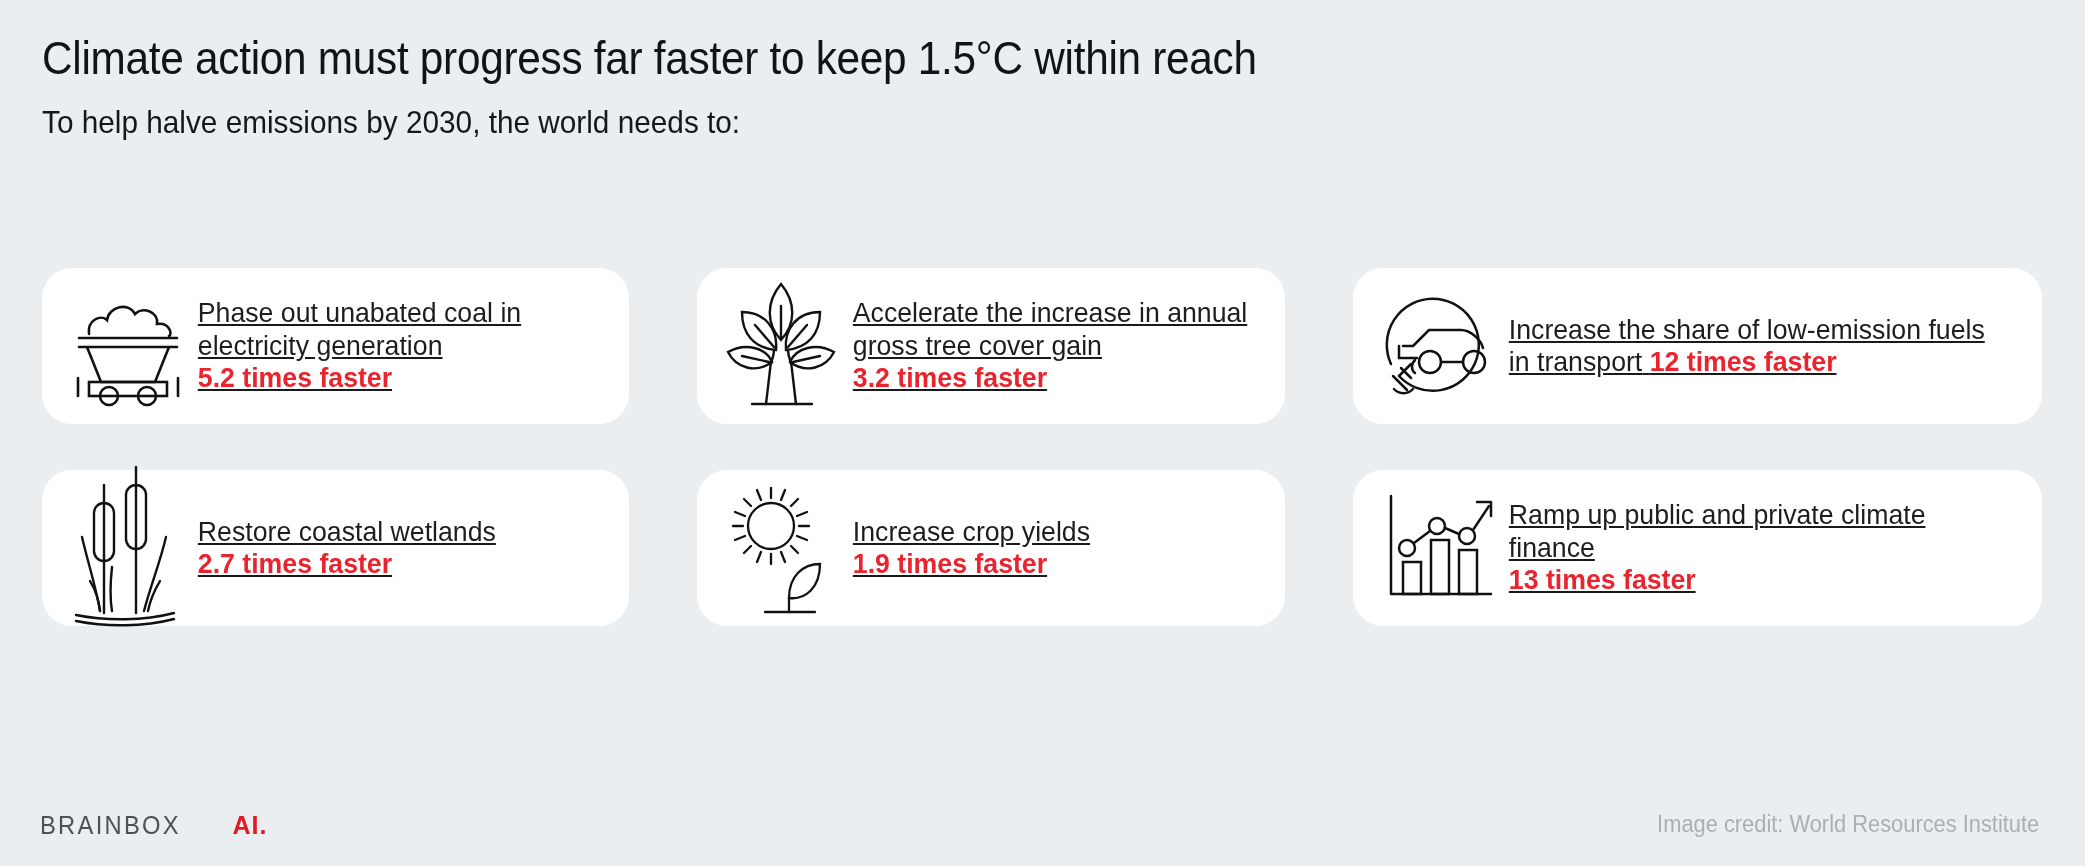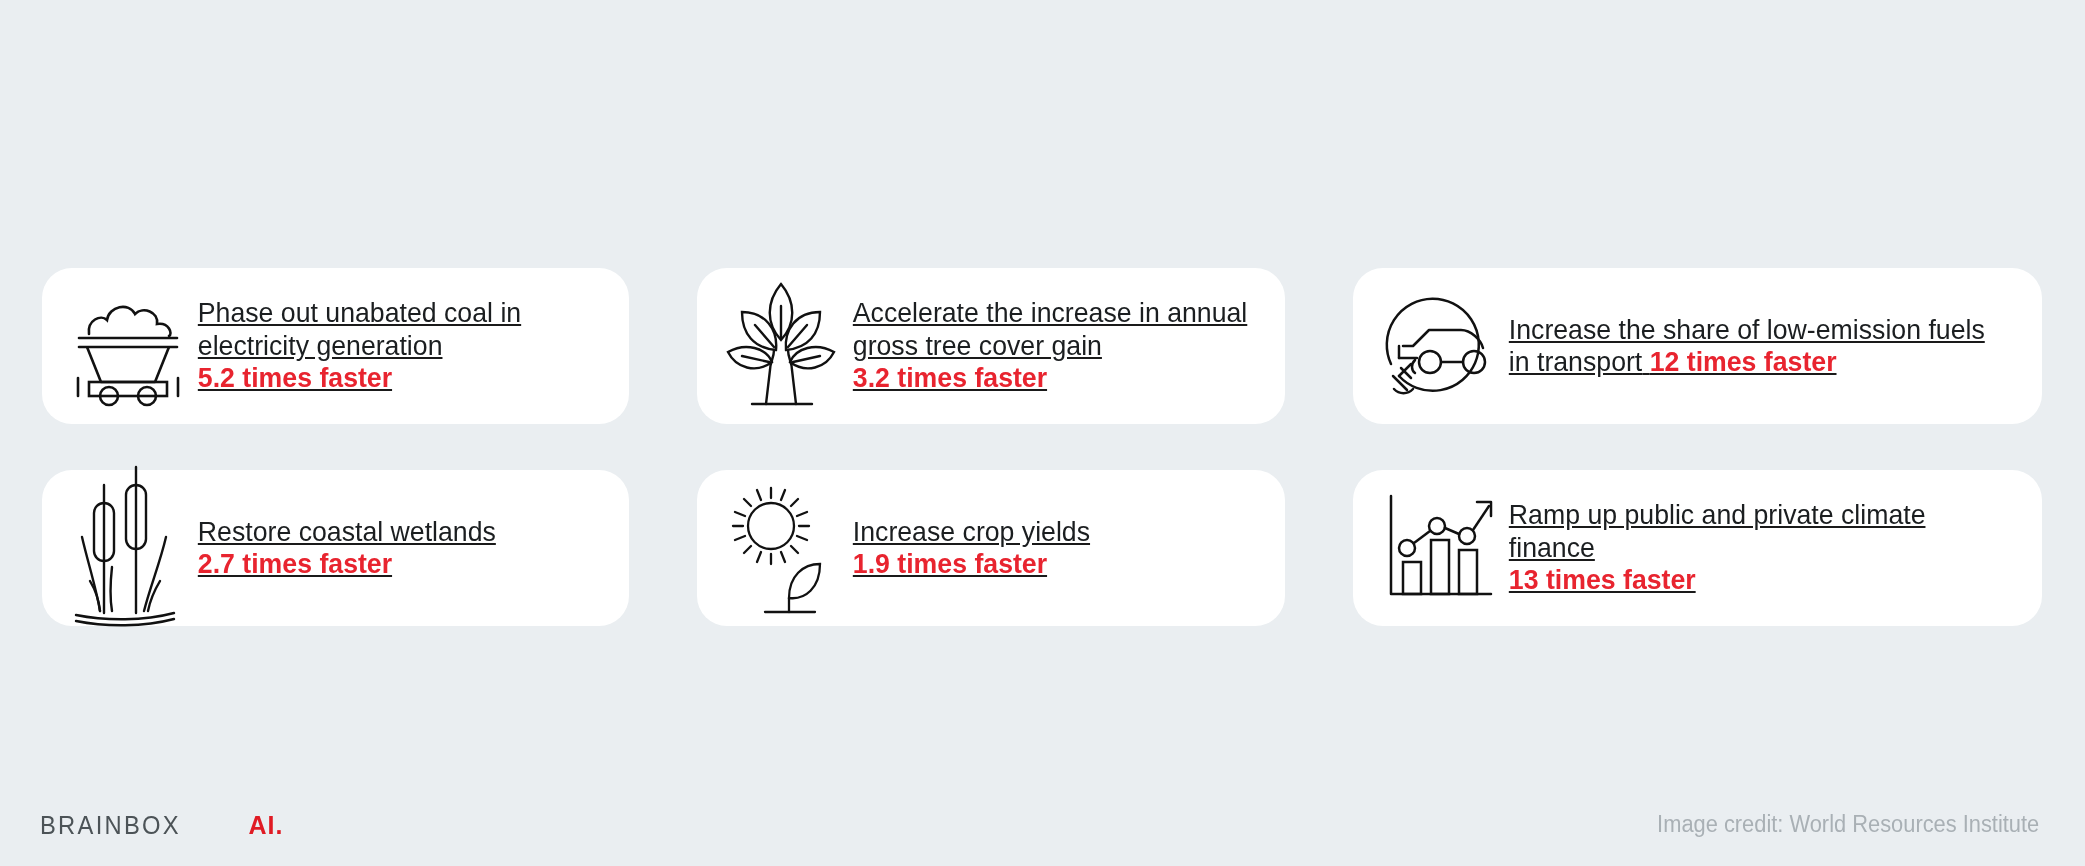--- a/index.html
+++ b/index.html
@@ -132,39 +132,43 @@
     gap: 32px;
   }
   .logo .bb {
     color: #4c5357;
     transform: scaleX(0.95);
     transform-origin: left center;
   }
   .logo .ai {
     color: #e01b24;
     font-weight: 700;
-    margin-left: 28px;
+    margin-left: 12px;
     letter-spacing: 1px;
   }
   .credit {
     position: absolute;
     right: 46px;
     bottom: 2px;
     font-size: 23px;
     color: #a9b0b5;
     transform: scaleX(0.95);
     transform-origin: right center;
     white-space: nowrap;
   }
 </style>
 </head>
 <body>
 
 <div class="page">
 
+  <div class="header">
+    <h1 class="title">Climate action must progress far faster to keep 1.5°C within reach</h1>
+    <p class="subtitle">To help halve emissions by 2030, the world needs to:</p>
+  </div>
 
   <div class="grid">
 
     <div class="row">
 
       <div class="card">
         <div class="card-icon">
           <svg width="118" height="112" viewBox="0 0 118 112" fill="none" stroke="#111" stroke-width="2.6">
             <path d="M22 44 C20 30 34 24 40 30 C42 16 62 12 68 24 C76 16 92 22 90 34 C102 32 106 44 102 46" stroke-linecap="round"></path>
             <line x1="12" y1="48" x2="110" y2="48" stroke-linecap="round"></line>

